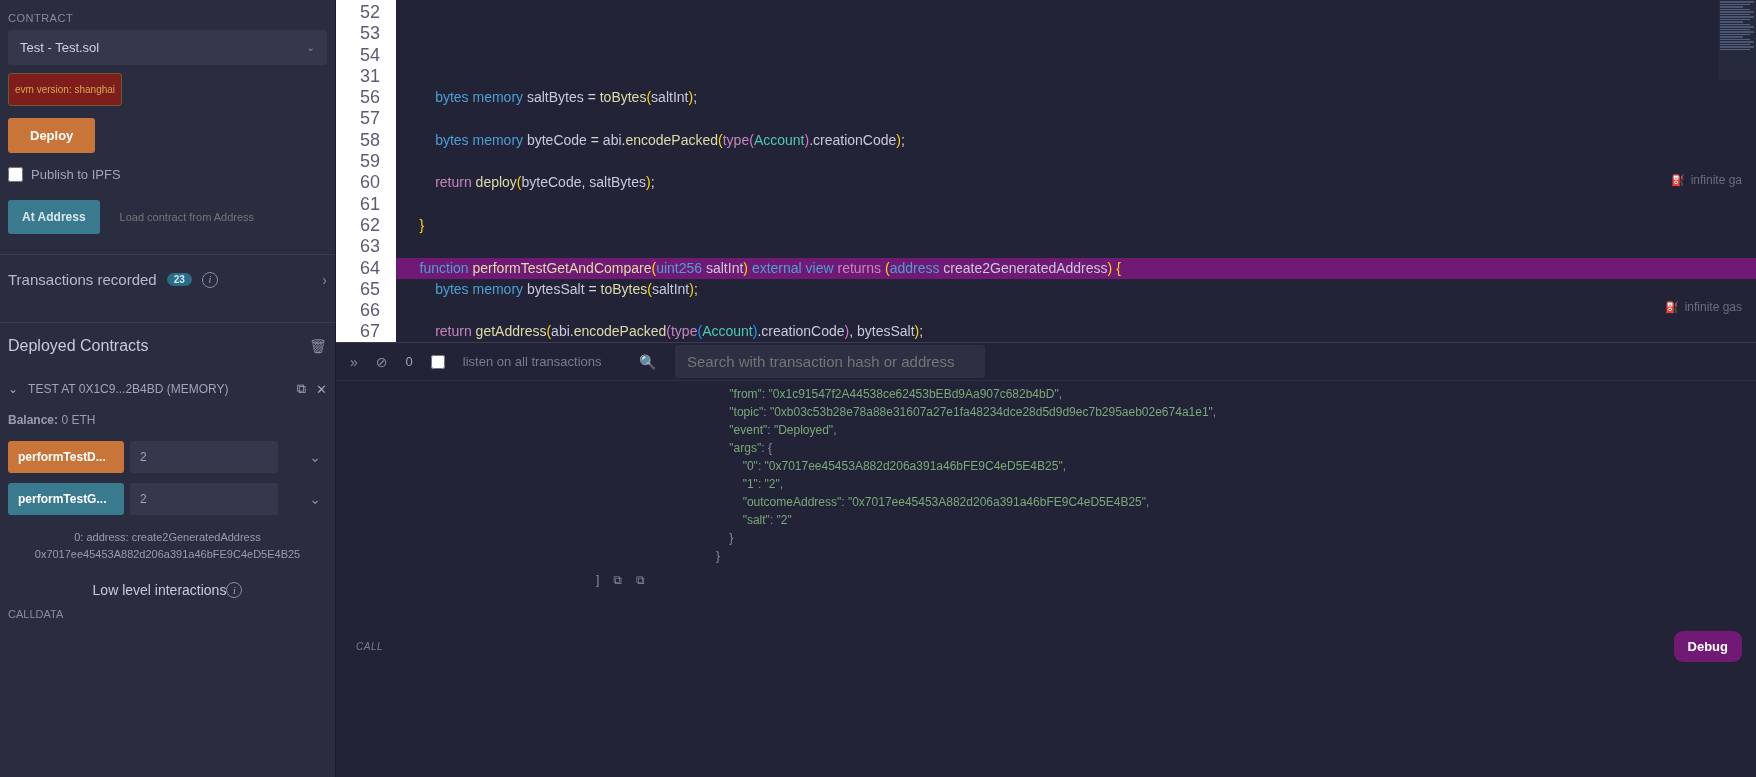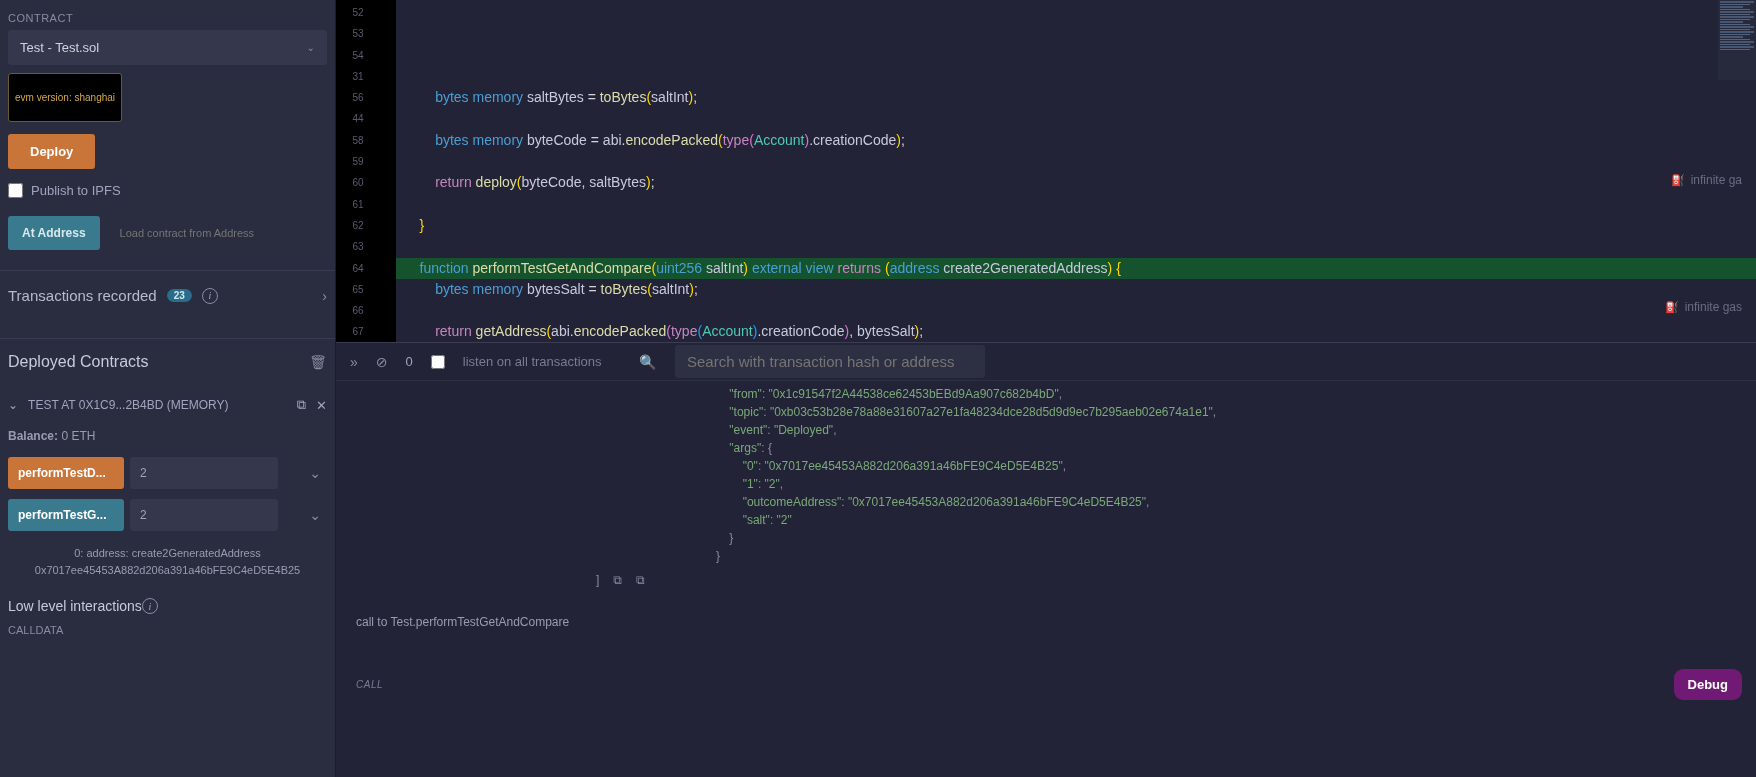--- a/index.html
+++ b/index.html
@@ -6,21 +6,21 @@
 body { background:#2a2c3f; color:#a2a3bd; font-size:13px; overflow:hidden; width:1756px; height:777px; position:relative; }
 .app { display:flex; height:100%; }
 
 
 .sidebar { width:336px; background:#2a2c3f; padding:0 8px; overflow-y:auto; border-right:1px solid #1a1c2e; position:relative; }
 .sidebar::-webkit-scrollbar { width:6px; }
 .sidebar::-webkit-scrollbar-thumb { background:#4a4c5f; }
 .section-label { font-size:11px; color:#8a8ba3; text-transform:uppercase; letter-spacing:0.5px; margin:12px 0 6px; }
 .dropdown { background:#35384c; border:none; color:#d0d1e0; padding:10px 12px; width:100%; border-radius:3px; display:flex; justify-content:space-between; align-items:center; cursor:pointer; }
 .dropdown .caret { font-size:10px; color:#8a8ba3; }
-.badge-evm { display:inline-block; background:#000000; border:1px solid #6b5a2a; color:#d4a94a; font-size:10px; padding:18px 6px; border-radius:3px; margin-top:8px;text-align:center; }
+.badge-evm { display:inline-block; background:#7f1d1d; border:1px solid #6b5a2a; color:#d4a94a; font-size:10px; padding:10px 6px; border-radius:3px; margin-top:8px;text-align:center; }
 .btn-deploy { background:#c97539; color:#fff; border:none; padding:10px 22px; border-radius:3px; font-size:13px; font-weight:600; cursor:pointer; margin-top:12px; }
 .checkbox-row { display:flex; align-items:center; gap:8px; margin-top:14px; color:#a2a3bd; }
 .checkbox-row input { width:15px; height:15px; }
 .at-address-row { display:flex; gap:16px; margin-top:18px; }
 .btn-at-address { background:#3a7a8f; color:#d8e8ec; border:none; padding:10px 14px; border-radius:3px; font-size:12px; font-weight:600; cursor:pointer; }
 .at-address-input { background:transparent; border:none; color:#8a8ba3; font-size:11px; flex:1; padding:0 4px; }
 .divider { border-top:1px solid #3a3c52; margin:20px -8px 0; }
 .tx-recorded { display:flex; align-items:center; gap:10px; padding:16px 0 14px; cursor:pointer; }
 .tx-recorded .title { font-size:15px; color:#b8b9cc; }
 .badge-count { background:#2a6c8a; color:#d0e8f0; font-size:10px; padding:1px 7px; border-radius:9px; font-weight:600; }
@@ -35,32 +35,32 @@
 .instance-header .name { flex:1; }
 .instance-header .copy-icon, .instance-header .close-icon { cursor:pointer; font-size:13px; }
 .balance-row { font-size:12px; color:#9a9bb0; margin:10px 0 14px; }
 .func-row { display:flex; align-items:center; gap:6px; margin-bottom:10px; }
 .btn-func { border:none; color:#fff; padding:9px 10px; border-radius:3px; font-size:12px; font-weight:600; width:116px; text-align:left; overflow:hidden; text-overflow:ellipsis; white-space:nowrap; cursor:pointer; }
 .btn-func.orange { background:#c97539; }
 .btn-func.blue { background:#3a7a8f; }
 .func-input { background:#35384c; border:none; color:#a2a3bd; padding:9px 10px; border-radius:3px; width:148px; font-size:12px; }
 .expand-chev { color:#8a8ba3; font-size:14px; cursor:pointer; margin-left:auto; padding:0 6px; }
 .func-output { font-size:11px; color:#9a9bb0; padding:4px 2px 10px; text-align:center; line-height:1.5; }
-.low-level { display:flex; align-items:center; justify-content:flex-start; margin-top:10px; }
+.low-level { display:flex; align-items:center; justify-content:center; margin-top:10px; }
 .low-level .title { font-size:14px; color:#c8c9dc; }
 .calldata-label { font-size:11px; color:#8a8ba3; margin-top:10px; }
 
 
 .main { flex:1; display:flex; flex-direction:column; background:#222336; position:relative; }
 .editor-wrap { flex:0 0 342px; display:flex; overflow:hidden; position:relative; }
-.gutter { width:60px; background:#000000; text-align:center; padding-right:16px; color:#5a5c72; font-family:'Consolas','Monaco',monospace; font-size:10px; line-height:21.3px; padding-top:2px; }
+.gutter { width:60px; background:#ffffff; text-align:right; padding-right:16px; color:#5a5c72; font-family:'Consolas','Monaco',monospace; font-size:18px; line-height:21.3px; padding-top:2px; }
 .gutter div { height:21.3px; }
 .code { flex:1; font-family:'Consolas','Monaco',monospace; font-size:14px; line-height:21.3px; white-space:pre; padding-top:2px; color:#c8c9dc; position:relative; }
 .code-line { height:21.3px; padding-left:8px; }
-.hl-line { background:#14532d; }
+.hl-line { background:#701a75; }
 .kw { color:#4a9fd4; }
 .kw2 { color:#c586c0; }
 .type { color:#4ec9b0; }
 .ident { color:#dcdcaa; }
 .punct { color:#d4d4d4; }
 .paren1 { color:#ffd700; }
 .paren2 { color:#da70d6; }
 .paren3 { color:#179fff; }
 .gas-hint { position:absolute; right:14px; color:#6a6c82; font-size:12px; display:flex; align-items:center; gap:6px; }
 .gas-hint.g1 { top:170px; }
@@ -157,21 +157,21 @@
   </div>
 
   <div class="main">
     <div class="editor-wrap">
       <div class="gutter" id="gutter">
           <div>52</div>
           <div>53</div>
           <div>54</div>
           <div>31</div>
           <div>56</div>
-          <div>44</div>
+          <div>57</div>
           <div>58</div>
           <div>59</div>
           <div>60</div>
           <div>61</div>
           <div>62</div>
           <div>63</div>
           <div>64</div>
           <div>65</div>
           <div>66</div>
           <div>67</div>
@@ -224,21 +224,20 @@
           <div class="json-line">        <span class="term-str">"1"</span>: <span class="term-str">"2"</span>,</div>
           <div class="json-line">        <span class="term-str">"outcomeAddress"</span>: <span class="term-str">"0x7017ee45453A882d206a391a46bFE9C4eD5E4B25"</span>,</div>
           <div class="json-line">        <span class="term-str">"salt"</span>: <span class="term-str">"2"</span></div>
           <div class="json-line">    }</div>
           <div class="json-line">}</div>
           <div class="term-copy-row">
             <span>]</span>
             <span style="cursor:pointer">⧉</span>
             <span style="cursor:pointer">⧉</span>
           </div>
-          <div class="call-text">call to Test.performTestGetAndCompare</div>
           <div class="call-log-row">
             <span class="call-badge">CALL</span>
             <button class="btn-debug">Debug</button>
           </div>
         </div>
     </div>
   </div>
 </div>
 
 </body></html>

